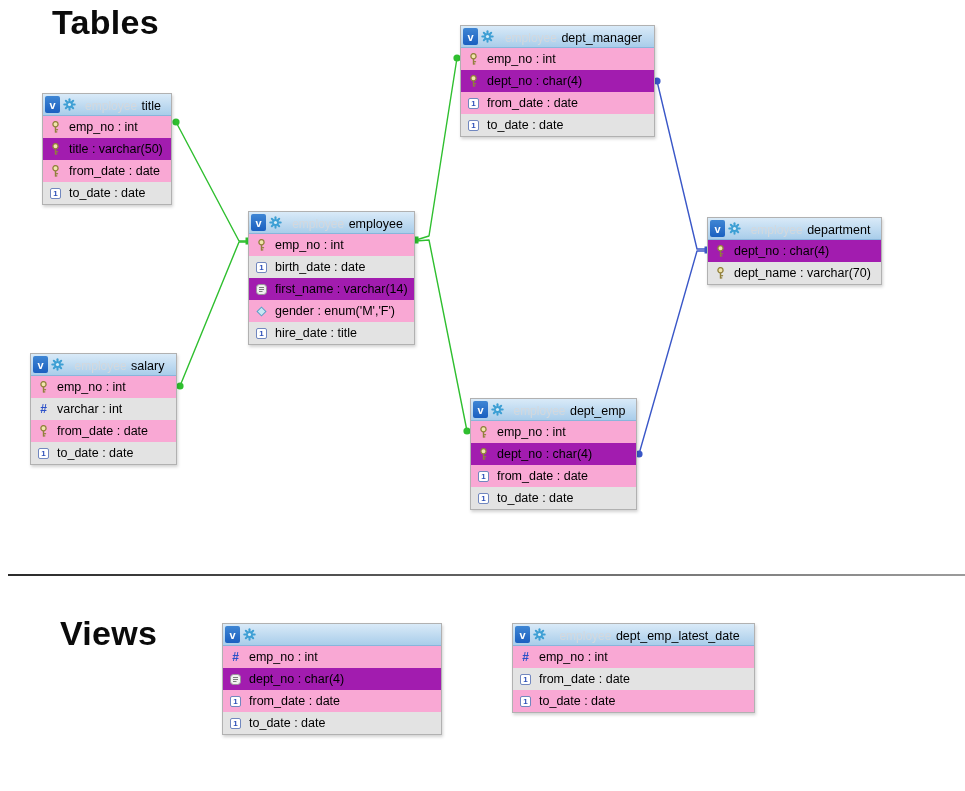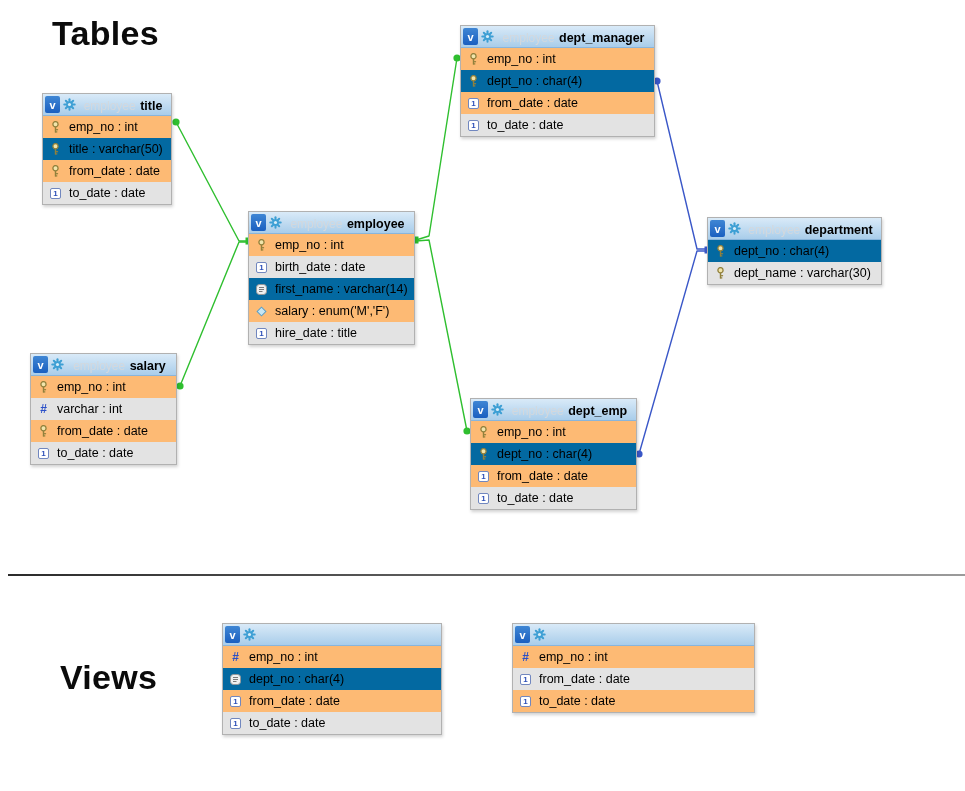--- a/index.html
+++ b/index.html
@@ -11,22 +11,22 @@
     overflow: hidden;
   }
   .section-heading {
     position: absolute;
     font-size: 34px;
     font-weight: bold;
     color: #0b0b0b;
     letter-spacing: 0.3px;
     z-index: 3;
   }
-  #tables-heading { left: 52px; top: 14px; }
-  #views-heading  { left: 60px; top: 658px; }
+  #tables-heading { left: 52px; top: 3px; }
+  #views-heading  { left: 60px; top: 614px; }
   #divider {
     position: absolute;
     left: 8px; right: 0; top: 574px; height: 2px;
     background: linear-gradient(to right, #2b2b2b, #9b9b9b);
     z-index: 0;
   }
   #connectors { position: absolute; left: 0; top: 0; z-index: 1; }
   .entity {
     position: absolute;
     z-index: 2;
@@ -56,34 +56,34 @@
     display: inline-flex; align-items: center; justify-content: center;
   }
   .gear { flex: 0 0 auto; display: inline-flex; align-items: center; }
   .header-text {
     flex: 1;
     text-align: center;
     overflow: hidden;
     padding: 0 1px;
   }
   .schema { color: #d3d8dd; font-size: 12px; }
-  .tname  { color: #000; font-weight: bold; font-size: 12.5px; }
+  .tname  { color: #000; font-weight: normal; font-size: 12.5px; }
   .row {
     height: 22px;
     display: flex;
     align-items: center;
     gap: 7px;
     padding-left: 6px;
     white-space: nowrap;
     font-size: 12.5px;
     color: #000;
   }
-  .bg-white { background: #fdba74; }
+  .bg-white { background: #f9a8d4; }
   .bg-gray  { background: #e3e3e3; }
-  .bg-pink  { background: #0369a1; }
+  .bg-pink  { background: #a21caf; }
   .col-icon { flex: 0 0 auto; width: 13px; display: inline-flex; justify-content: center; align-items: center; }
   .ic-date {
     width: 11px; height: 11px;
     border: 1px solid #7187bf;
     border-radius: 2px;
     background: #fff;
     color: #2c4fb8;
     font-size: 8px; font-weight: bold; line-height: 9px;
     display: inline-flex; align-items: center; justify-content: center;
   }
@@ -278,21 +278,21 @@
           </svg>
         </span>
         <span class="col-text">first_name : varchar(14)</span>
       </div>
       <div class="row bg-white">
         <span class="col-icon">
           <svg width="11" height="11" viewBox="0 0 11 11">
             <rect x="2.4" y="2.4" width="6.2" height="6.2" fill="#c7e6f3" stroke="#5a9ec6" stroke-width="1" transform="rotate(45 5.5 5.5)"></rect>
           </svg>
         </span>
-        <span class="col-text">salary : enum('M','F')</span>
+        <span class="col-text">gender : enum('M','F')</span>
       </div>
       <div class="row bg-gray">
         <span class="col-icon">
           <span class="ic-date">1</span>
         </span>
         <span class="col-text">hire_date : title</span>
       </div>
     </div>
     <div class="entity" style="left: 707px; top: 217px; width: 175px;">
       <div class="entity-header">
@@ -328,21 +328,21 @@
       </div>
       <div class="row bg-gray">
         <span class="col-icon">
           <svg width="11" height="13" viewBox="0 0 11 13">
             <circle cx="5.5" cy="3.2" r="2.6" fill="#f1e5ab" stroke="#91803c" stroke-width="1.3"></circle>
             <line x1="5.5" y1="5.9" x2="5.5" y2="11.6" stroke="#91803c" stroke-width="1.4"></line>
             <line x1="5.5" y1="8.7" x2="8.1" y2="8.7" stroke="#91803c" stroke-width="1.2"></line>
             <line x1="5.5" y1="10.9" x2="7.3" y2="10.9" stroke="#91803c" stroke-width="1.2"></line>
           </svg>
         </span>
-        <span class="col-text">dept_name : varchar(30)</span>
+        <span class="col-text">dept_name : varchar(70)</span>
       </div>
     </div>
     <div class="entity" style="left: 30px; top: 353px; width: 147px;">
       <div class="entity-header">
         <span class="v-badge">v</span>
         <span class="gear">
           <svg width="13" height="13" viewBox="-7 -7 14 14">
             <g stroke="#3d9fd4" stroke-width="2.2" stroke-linecap="round">
               <line y1="-5.6" y2="-3" transform="rotate(0)"></line>
               <line y1="-5.6" y2="-3" transform="rotate(45)"></line>
@@ -510,20 +510,21 @@
               <line y1="-5.6" y2="-3" transform="rotate(135)"></line>
               <line y1="-5.6" y2="-3" transform="rotate(180)"></line>
               <line y1="-5.6" y2="-3" transform="rotate(225)"></line>
               <line y1="-5.6" y2="-3" transform="rotate(270)"></line>
               <line y1="-5.6" y2="-3" transform="rotate(315)"></line>
             </g>
             <circle r="3.6" fill="#3d9fd4"></circle>
             <circle r="1.7" fill="#d8edf9"></circle>
           </svg>
         </span>
+        <span class="header-text"><span class="schema">employee</span> <span class="tname">dept_emp_latest_date</span></span>
       </div>
       <div class="row bg-white">
         <span class="col-icon">
           <span class="ic-hash">#</span>
         </span>
         <span class="col-text">emp_no : int</span>
       </div>
       <div class="row bg-gray">
         <span class="col-icon">
           <span class="ic-date">1</span>

